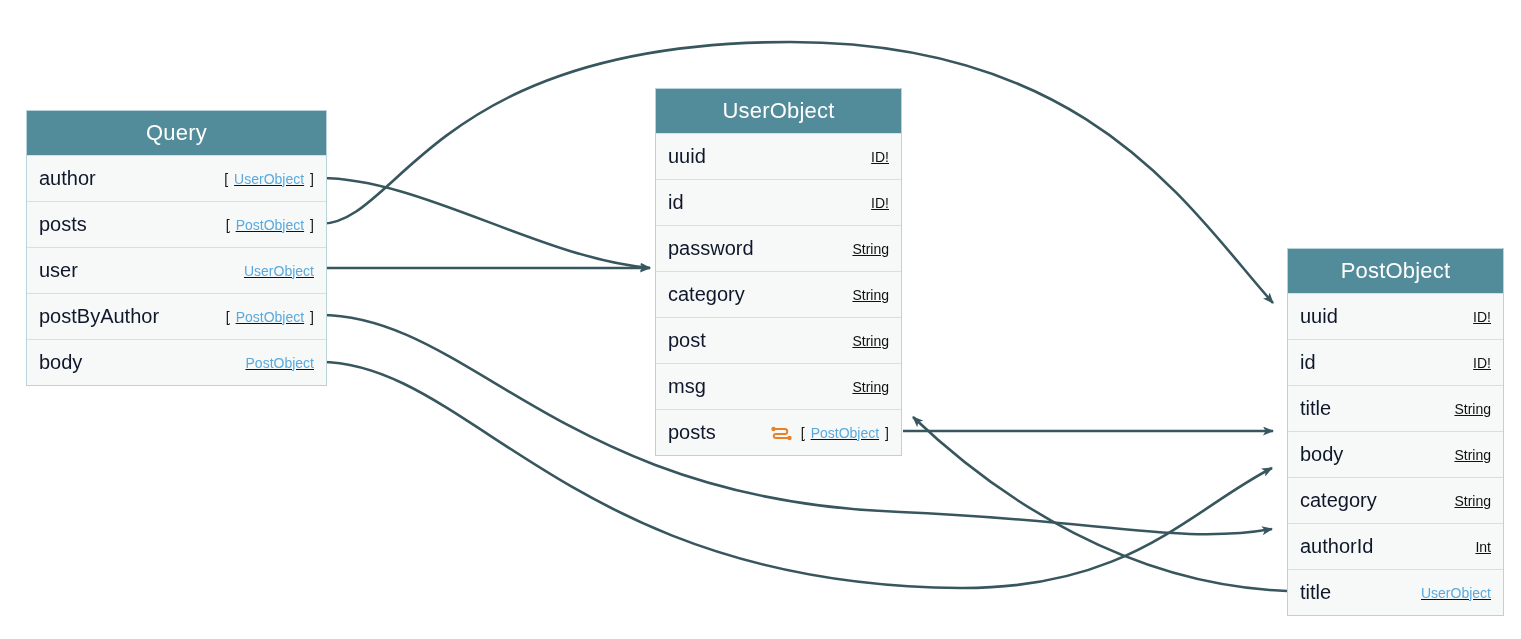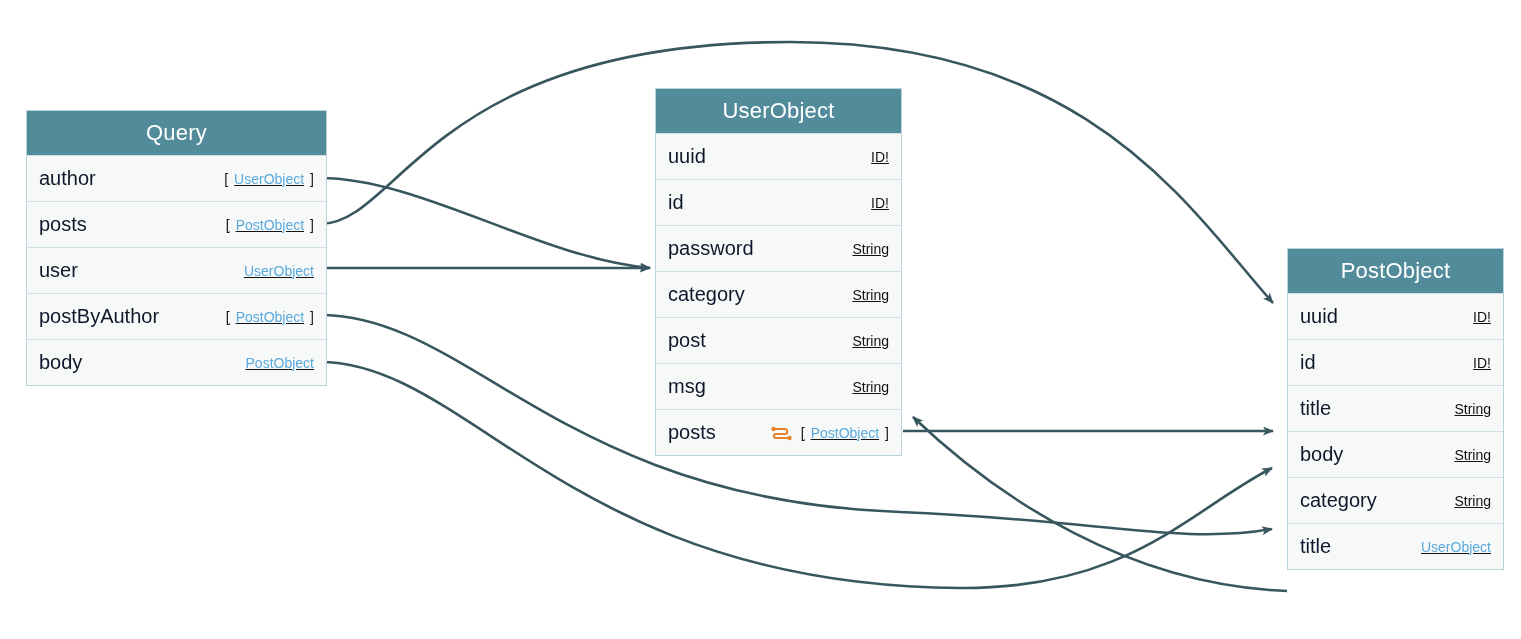--- a/index.html
+++ b/index.html
@@ -149,20 +149,24 @@
     </div>
     <div class="field-row">
       <span class="field-name">body</span>
       <span class="field-type">String</span>
     </div>
     <div class="field-row">
       <span class="field-name">category</span>
       <span class="field-type">String</span>
     </div>
     <div class="field-row">
+      <span class="field-name">authorId</span>
+      <span class="field-type">Int</span>
+    </div>
+    <div class="field-row">
       <span class="field-name">title</span>
       <span class="field-type">
           <span class="type-ref">UserObject</span>
         </span>
     </div>
   </div>
 
 </div>
 
 </body></html>

